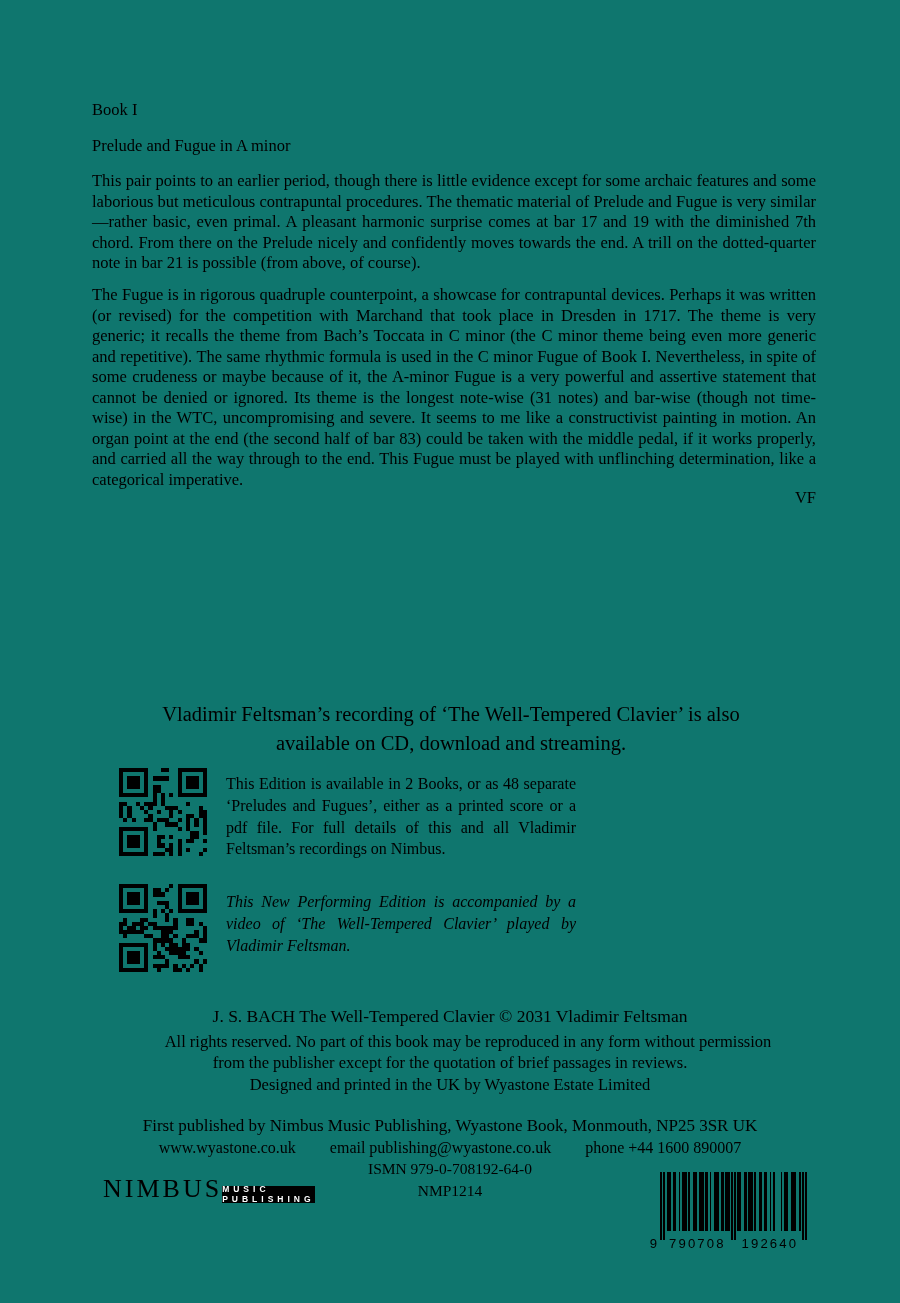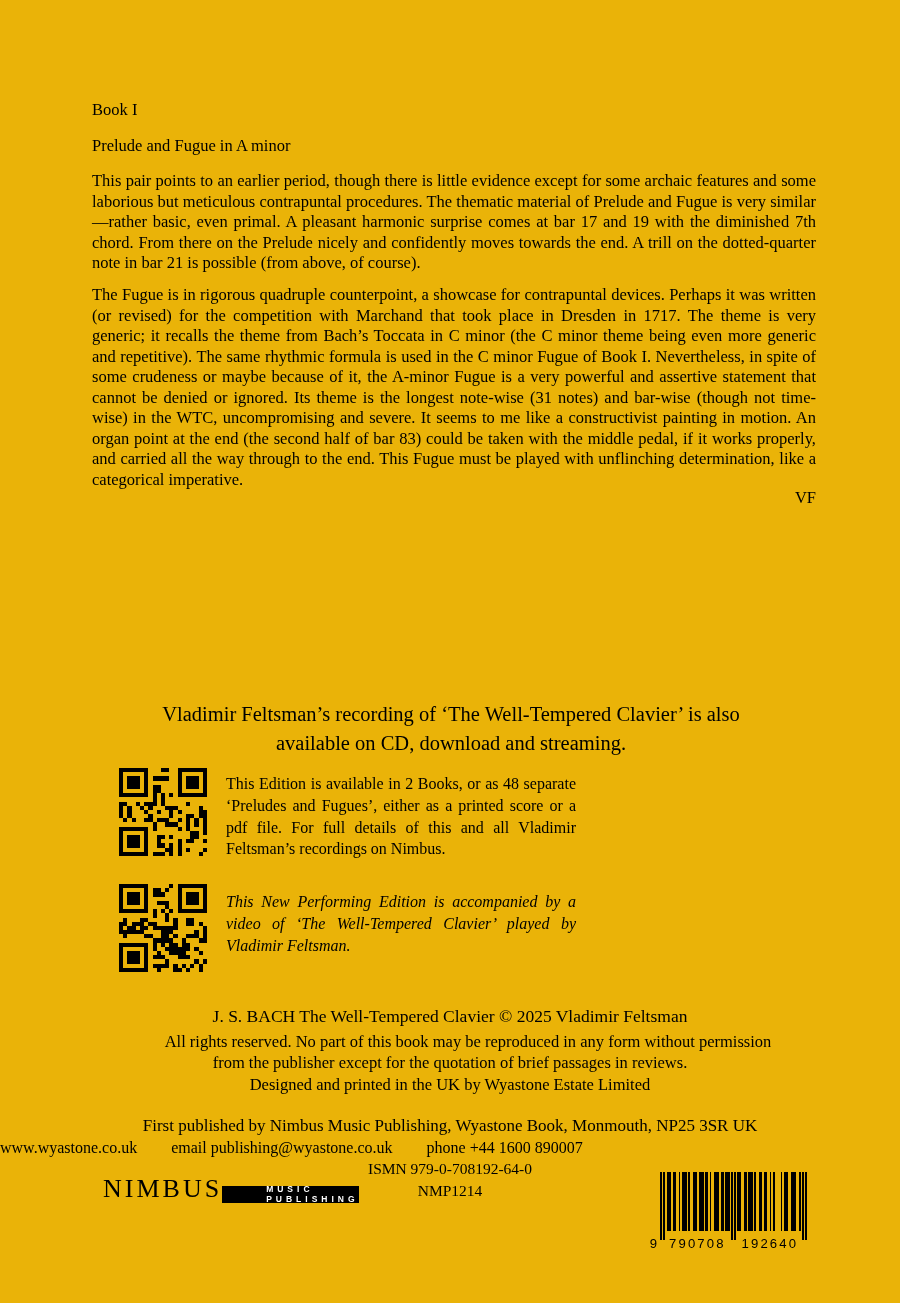--- a/index.html
+++ b/index.html
@@ -1,44 +1,44 @@
 <!DOCTYPE html>
 <html><head>
 <meta charset="utf-8">
 <style>
   * { margin:0; padding:0; box-sizing:border-box; }
   html,body { background:#ffffff; }
   .page {
     position:relative; width:900px; height:1303px; margin:0 auto;
-    background:#eab308; color:#000;
+    background:#0f766e; color:#000;
     font-family:"Liberation Serif","DejaVu Serif",serif;
     overflow:hidden;
   }
   .abs { position:absolute; }
   .body-line { font-size:16.5px; line-height:20.5px; }
   .just { text-align:justify; }
   .right { text-align:right; }
 
   .promo-heading { width:900px; text-align:center; font-size:20.5px; line-height:29px; }
 
   .qr-box { width:88px; height:88px; }
   .qr-box svg { width:100%; height:100%; fill:#000; }
   .qr-caption { width:350px; font-size:16px; line-height:21.8px; text-align:justify; }
 
   .imprint-line { width:900px; text-align:center; }
-  .contact-row { width:900px; display:flex; justify-content:flex-start; gap:34px; font-size:16px; }
+  .contact-row { width:900px; display:flex; justify-content:center; gap:34px; font-size:16px; }
 
   .logo { width:152px; display:flex; flex-direction:row; align-items:center; }
   .logo-ellipse { width:108px; height:42px; }
   .logo-word { font-size:26px; letter-spacing:3px; line-height:28px; margin-top:1px; }
   .logo-bar {
     margin-top:12px; width:150px; height:17px; background:#000; color:#fff;
     display:flex; align-items:center; justify-content:center;
     font-family:"Liberation Sans","DejaVu Sans",sans-serif;
-    font-size:8.5px; letter-spacing:4px; font-weight:bold;padding-left:44px;
+    font-size:8.5px; letter-spacing:4px; font-weight:bold;
   }
   .barcode svg { display:block; }
 </style>
 </head>
 <body>
 
 <div class="page">
 
   <div class="abs body-line" style="left:92px; top:100px;">Book I</div>
   <div class="abs body-line" style="left:92px; top:136px;">Prelude and Fugue in A minor</div>
@@ -464,21 +464,21 @@
         <rect x="5" y="20" width="1" height="1"></rect>
         <rect x="6" y="20" width="1" height="1"></rect>
         <rect x="9" y="20" width="1" height="1"></rect>
         <rect x="13" y="20" width="1" height="1"></rect>
         <rect x="14" y="20" width="1" height="1"></rect>
         <rect x="16" y="20" width="1" height="1"></rect>
         <rect x="19" y="20" width="1" height="1"></rect>
       </svg></div>
   <div class="abs qr-caption" style="left:226px; top:891px;font-style:italic;">This New Performing Edition is accompanied by a video of ‘The Well-Tempered Clavier’ played by Vladimir Feltsman.</div>
 
-  <div class="abs imprint-line" style="top:1006px; font-size:17.5px;">J. S. BACH The Well-Tempered Clavier © 2025 Vladimir Feltsman</div>
+  <div class="abs imprint-line" style="top:1006px; font-size:17.5px;">J. S. BACH The Well-Tempered Clavier © 2031 Vladimir Feltsman</div>
   <div class="abs imprint-line" style="top:1032px; font-size:16.5px;padding-left:36px;">All rights reserved. No part of this book may be reproduced in any form without permission</div>
   <div class="abs imprint-line" style="top:1075px; font-size:16.5px;">Designed and printed in the UK by Wyastone Estate Limited</div>
   <div class="abs imprint-line" style="top:1053px; font-size:16.5px;">from the publisher except for the quotation of brief passages in reviews.</div>
   <div class="abs imprint-line" style="top:1116px; font-size:17px;">First published by Nimbus Music Publishing, Wyastone Book, Monmouth, NP25 3SR UK</div>
 
   <div class="abs contact-row" style="top:1139px;">
     <span>www.wyastone.co.uk</span>
     <span>email publishing@wyastone.co.uk</span>
     <span>phone +44 1600 890007</span>
   </div>

